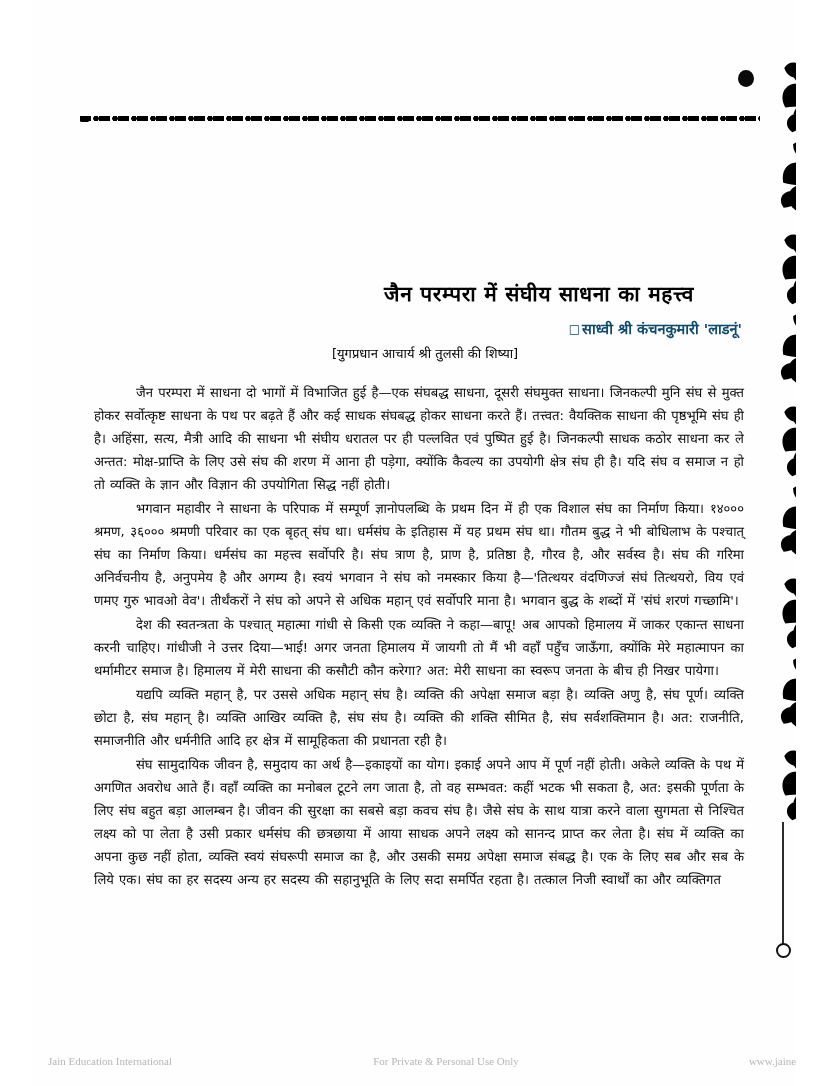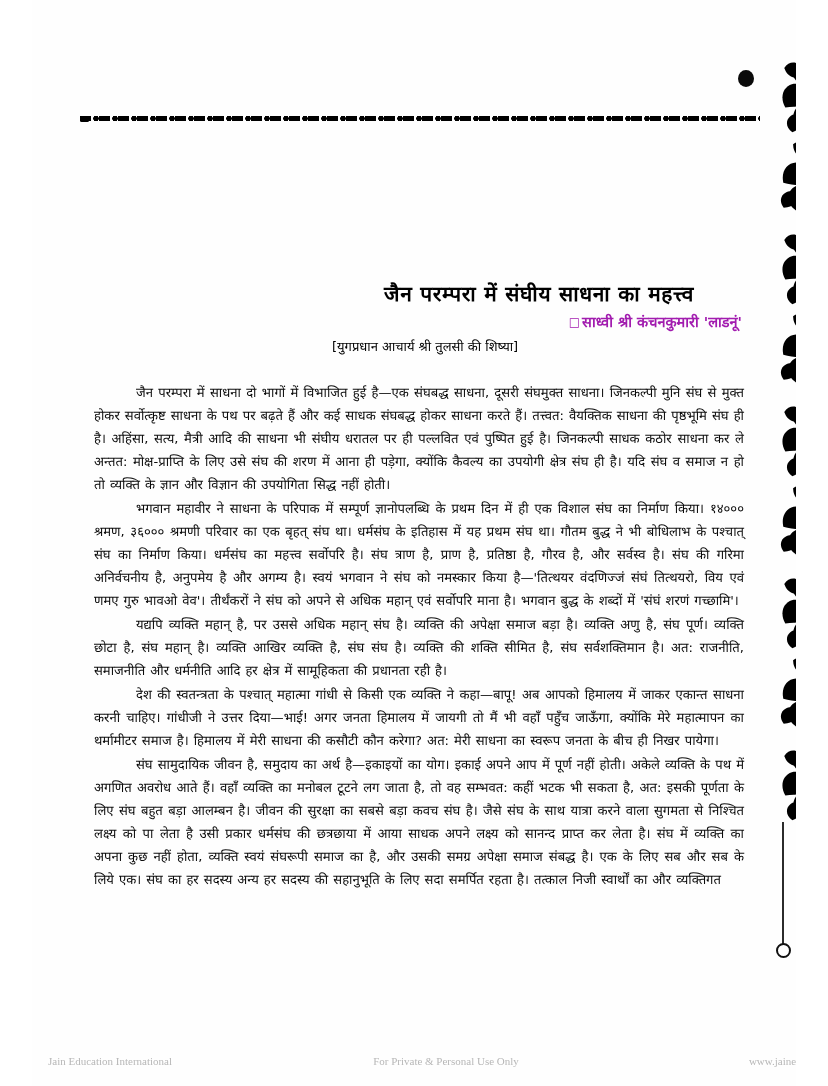--- a/index.html
+++ b/index.html
@@ -100,25 +100,25 @@
     font-weight: 700;
     letter-spacing: 0.6px;
     line-height: 1.12;
     color: #000;
     text-align: center;
     white-space: nowrap;
     transform: scaleX(1.02);
     transform-origin: center;
   }
   .byline {
-    margin-top: 5px;
+    margin-top: 12px;
     font-family: "DejaVu Sans", sans-serif;
     font-size: 14.5px;
     font-weight: 700;
-    color: #a21caf;
+    color: #0c4a6e;
     padding-right: 4px;
     white-space: nowrap;
   }
   .byline .box-glyph {
     font-weight: 400;
     font-size: 12px;
     vertical-align: 1px;
     margin-right: 2px;
   }
   .sub-byline {
@@ -355,22 +355,22 @@
     <div class="doc-title">जैन परम्परा में संघीय साधना का महत्त्व</div>
     <div class="byline">
       <span class="box-glyph">□</span><span>साध्वी श्री कंचनकुमारी 'लाडनूं'</span>
     </div>
     <div class="sub-byline">[युगप्रधान आचार्य श्री तुलसी की शिष्या]</div>
   </div>
 
   <div class="body-text" id="body-text">
       <p class="para">जैन परम्परा में साधना दो भागों में विभाजित हुई है—एक संघबद्ध साधना, दूसरी संघमुक्त साधना। जिनकल्पी मुनि संघ से मुक्त होकर सर्वोत्कृष्ट साधना के पथ पर बढ़ते हैं और कई साधक संघबद्ध होकर साधना करते हैं। तत्त्वत: वैयक्तिक साधना की पृष्ठभूमि संघ ही है। अहिंसा, सत्य, मैत्री आदि की साधना भी संघीय धरातल पर ही पल्लवित एवं पुष्पित हुई है। जिनकल्पी साधक कठोर साधना कर ले अन्तत: मोक्ष-प्राप्ति के लिए उसे संघ की शरण में आना ही पड़ेगा, क्योंकि कैवल्य का उपयोगी क्षेत्र संघ ही है। यदि संघ व समाज न हो तो व्यक्ति के ज्ञान और विज्ञान की उपयोगिता सिद्ध नहीं होती।</p>
       <p class="para">भगवान महावीर ने साधना के परिपाक में सम्पूर्ण ज्ञानोपलब्धि के प्रथम दिन में ही एक विशाल संघ का निर्माण किया। १४००० श्रमण, ३६००० श्रमणी परिवार का एक बृहत् संघ था। धर्मसंघ के इतिहास में यह प्रथम संघ था। गौतम बुद्ध ने भी बोधिलाभ के पश्चात् संघ का निर्माण किया। धर्मसंघ का महत्त्व सर्वोपरि है। संघ त्राण है, प्राण है, प्रतिष्ठा है, गौरव है, और सर्वस्व है। संघ की गरिमा अनिर्वचनीय है, अनुपमेय है और अगम्य है। स्वयं भगवान ने संघ को नमस्कार किया है—'तित्थयर वंदणिज्जं संघं तित्थयरो, विय एवं णमए गुरु भावओ वेव'। तीर्थंकरों ने संघ को अपने से अधिक महान् एवं सर्वोपरि माना है। भगवान बुद्ध के शब्दों में 'संघं शरणं गच्छामि'।</p>
+      <p class="para">देश की स्वतन्त्रता के पश्चात् महात्मा गांधी से किसी एक व्यक्ति ने कहा—बापू! अब आपको हिमालय में जाकर एकान्त साधना करनी चाहिए। गांधीजी ने उत्तर दिया—भाई! अगर जनता हिमालय में जायगी तो मैं भी वहाँ पहुँच जाऊँगा, क्योंकि मेरे महात्मापन का थर्मामीटर समाज है। हिमालय में मेरी साधना की कसौटी कौन करेगा? अत: मेरी साधना का स्वरूप जनता के बीच ही निखर पायेगा।</p>
       <p class="para">यद्यपि व्यक्ति महान् है, पर उससे अधिक महान् संघ है। व्यक्ति की अपेक्षा समाज बड़ा है। व्यक्ति अणु है, संघ पूर्ण। व्यक्ति छोटा है, संघ महान् है। व्यक्ति आखिर व्यक्ति है, संघ संघ है। व्यक्ति की शक्ति सीमित है, संघ सर्वशक्तिमान है। अत: राजनीति, समाजनीति और धर्मनीति आदि हर क्षेत्र में सामूहिकता की प्रधानता रही है।</p>
-      <p class="para">देश की स्वतन्त्रता के पश्चात् महात्मा गांधी से किसी एक व्यक्ति ने कहा—बापू! अब आपको हिमालय में जाकर एकान्त साधना करनी चाहिए। गांधीजी ने उत्तर दिया—भाई! अगर जनता हिमालय में जायगी तो मैं भी वहाँ पहुँच जाऊँगा, क्योंकि मेरे महात्मापन का थर्मामीटर समाज है। हिमालय में मेरी साधना की कसौटी कौन करेगा? अत: मेरी साधना का स्वरूप जनता के बीच ही निखर पायेगा।</p>
       <p class="para">संघ सामुदायिक जीवन है, समुदाय का अर्थ है—इकाइयों का योग। इकाई अपने आप में पूर्ण नहीं होती। अकेले व्यक्ति के पथ में अगणित अवरोध आते हैं। वहाँ व्यक्ति का मनोबल टूटने लग जाता है, तो वह सम्भवत: कहीं भटक भी सकता है, अत: इसकी पूर्णता के लिए संघ बहुत बड़ा आलम्बन है। जीवन की सुरक्षा का सबसे बड़ा कवच संघ है। जैसे संघ के साथ यात्रा करने वाला सुगमता से निश्चित लक्ष्य को पा लेता है उसी प्रकार धर्मसंघ की छत्रछाया में आया साधक अपने लक्ष्य को सानन्द प्राप्त कर लेता है। संघ में व्यक्ति का अपना कुछ नहीं होता, व्यक्ति स्वयं संघरूपी समाज का है, और उसकी समग्र अपेक्षा समाज संबद्ध है। एक के लिए सब और सब के लिये एक। संघ का हर सदस्य अन्य हर सदस्य की सहानुभूति के लिए सदा समर्पित रहता है। तत्काल निजी स्वार्थों का और व्यक्तिगत</p>
     </div>
 
   <div class="footer">
     <span class="footer-left">Jain Education International</span>
     <span class="footer-center">For Private &amp; Personal Use Only</span>
     <span class="footer-right">www.jainelibrary.org</span>
   </div>
 
 </div>

